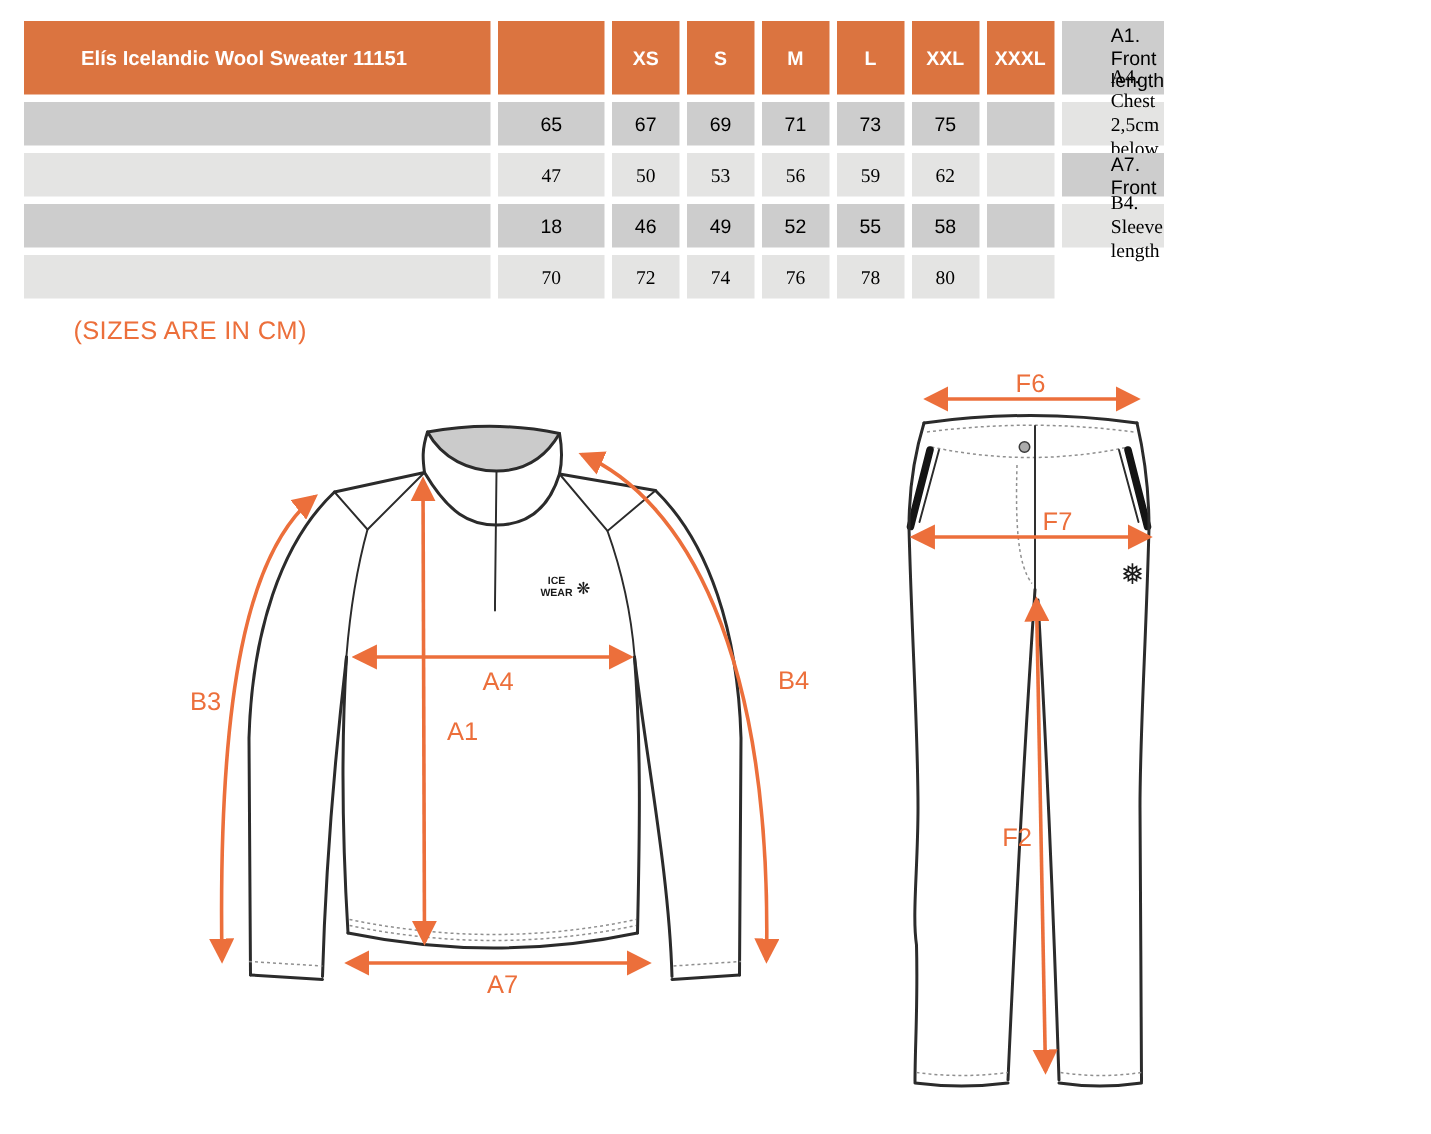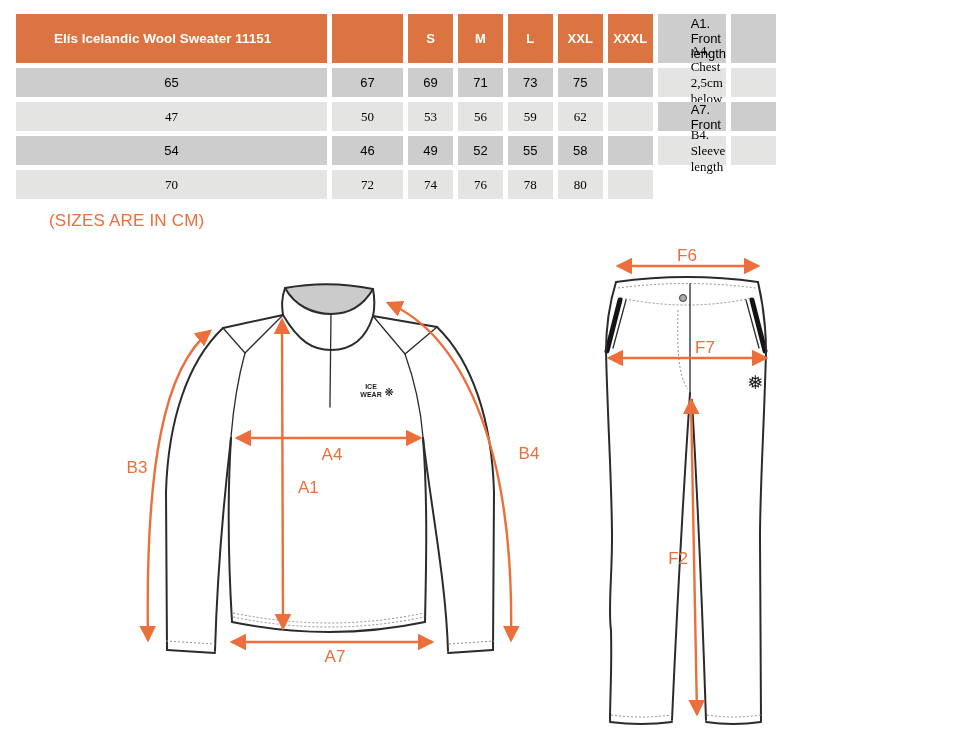--- a/index.html
+++ b/index.html
@@ -46,20 +46,21 @@
 </style>
 </head>
 <body>
 
 <div class="page">
 
   <div class="size-table">
 
     <div class="cell head title">Elís Icelandic Wool Sweater 11151</div>
     <div class="cell head"></div>
+    <div class="cell head">XS</div>
     <div class="cell head">S</div>
     <div class="cell head">M</div>
     <div class="cell head">L</div>
     <div class="cell head">XXL</div>
     <div class="cell head">XXXL</div>
 
     <div class="cell label r-dark">A1. Front length</div>
     <div class="cell r-dark"></div>
     <div class="cell r-dark">65</div>
     <div class="cell r-dark">67</div>
@@ -74,21 +75,21 @@
     <div class="cell r-light">47</div>
     <div class="cell r-light">50</div>
     <div class="cell r-light">53</div>
     <div class="cell r-light">56</div>
     <div class="cell r-light">59</div>
     <div class="cell r-light">62</div>
     <div class="cell r-light"></div>
 
     <div class="cell label r-dark">A7. Front</div>
     <div class="cell r-dark"></div>
-    <div class="cell r-dark">54</div>
+    <div class="cell r-dark">18</div>
     <div class="cell r-dark">46</div>
     <div class="cell r-dark">49</div>
     <div class="cell r-dark">52</div>
     <div class="cell r-dark">55</div>
     <div class="cell r-dark">58</div>
     <div class="cell r-dark"></div>
 
     <div class="cell label r-light">B4. Sleeve length</div>
     <div class="cell r-light"></div>
     <div class="cell r-light">70</div>

